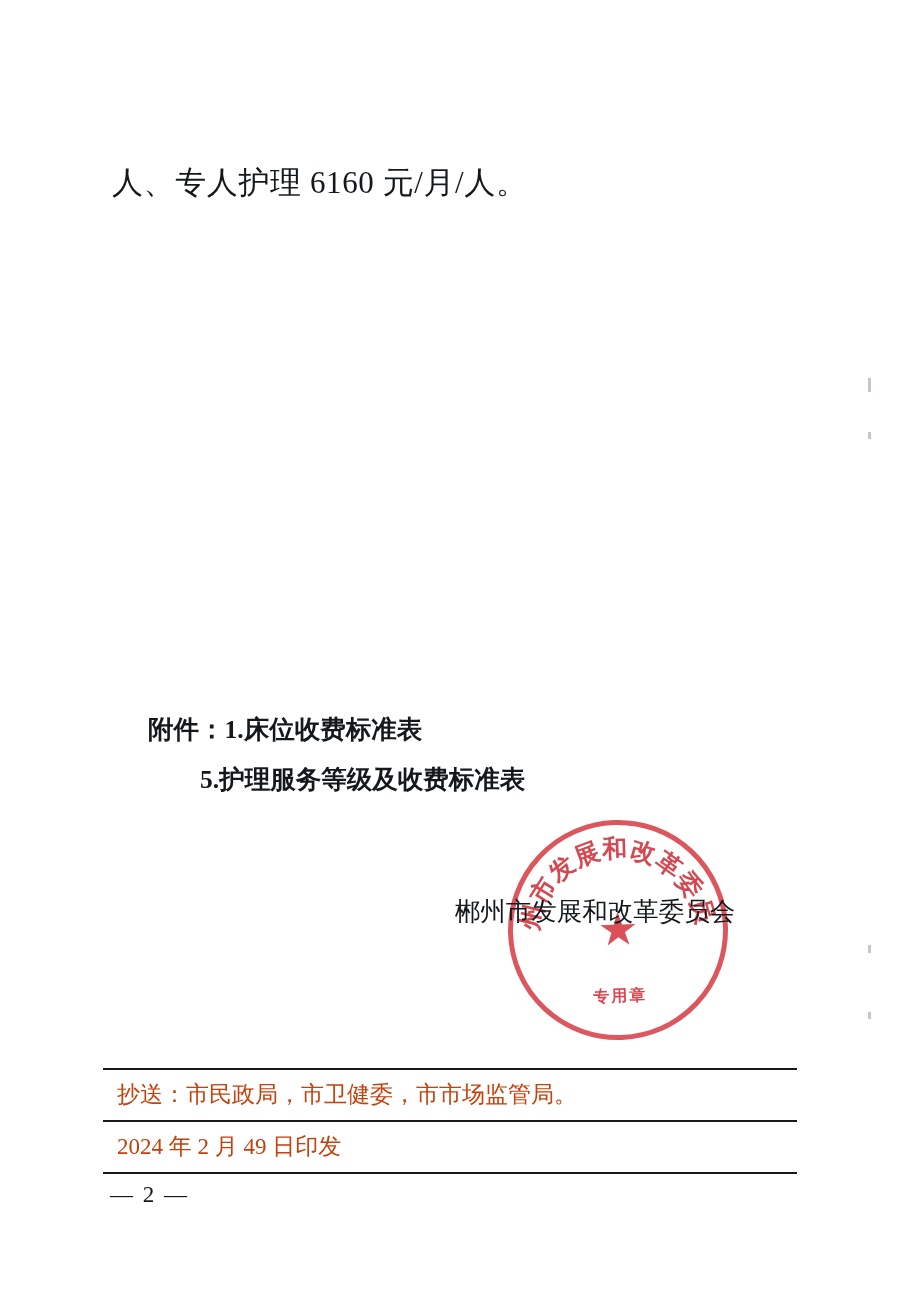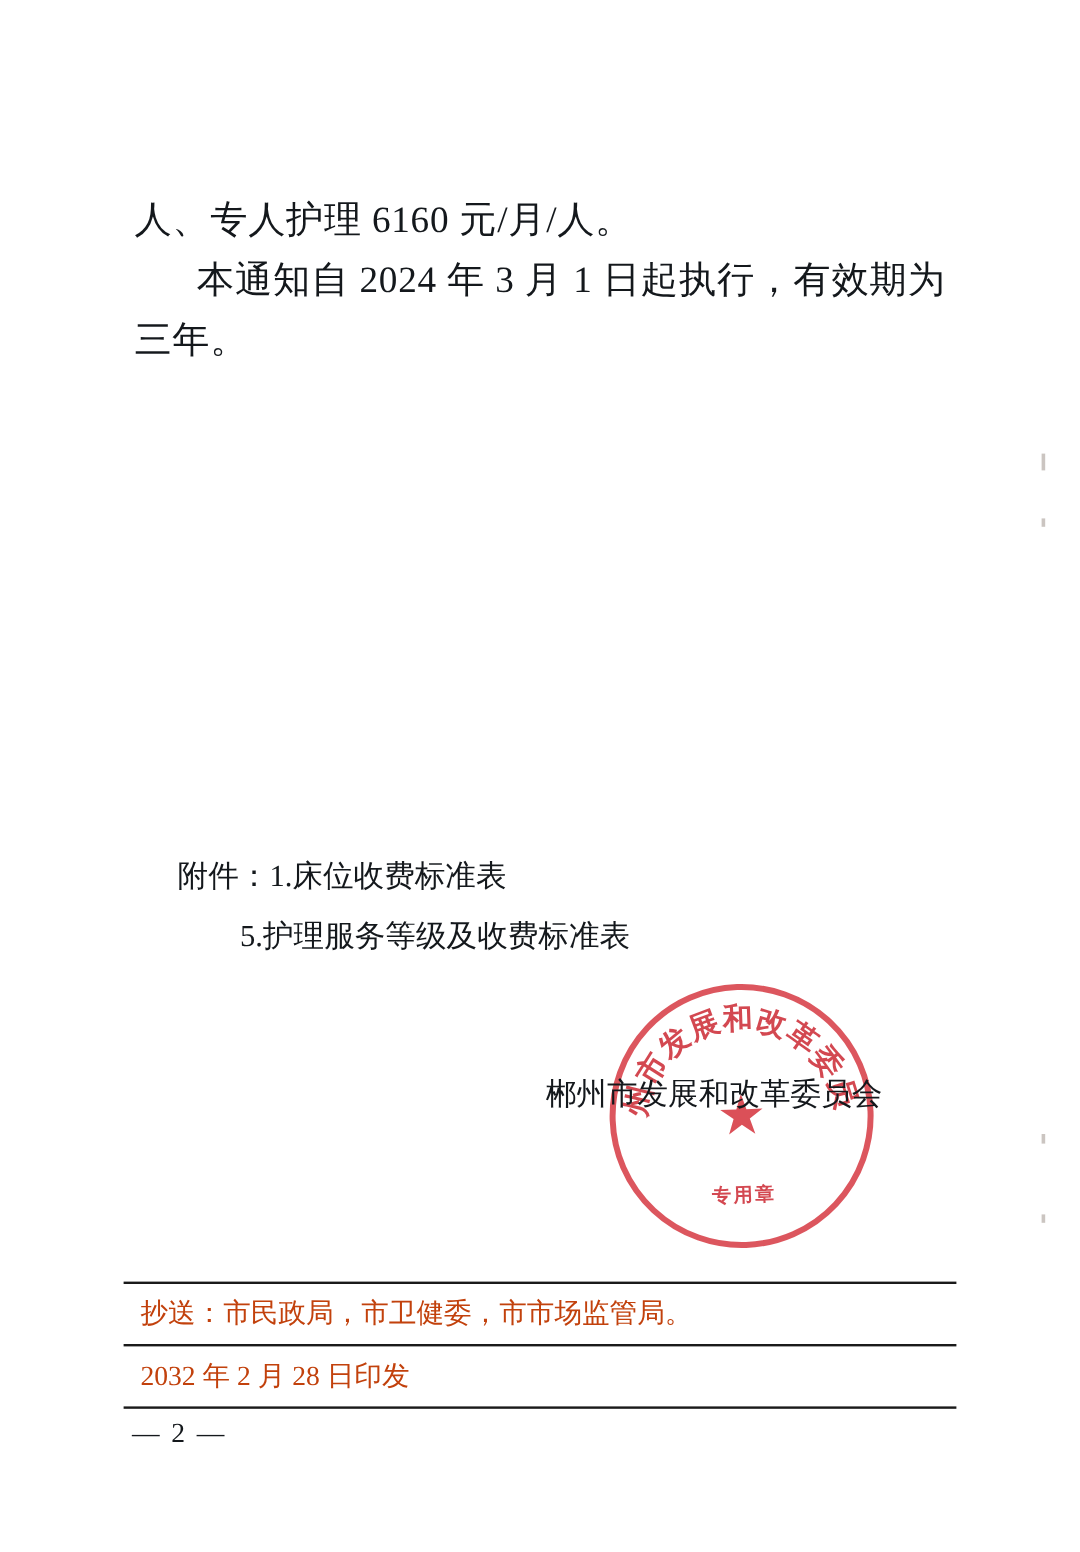--- a/index.html
+++ b/index.html
@@ -40,20 +40,21 @@
     text-indent: 52px;
   }
   .attachments {
     position: absolute;
     left: 148px;
     top: 705px;
     width: 600px;
     font-size: 25.5px;
     line-height: 50px;
     color: #14181c;
+    font-weight: bold;
   }
   .att-line2 {
     padding-left: 52px;
   }
   .signature {
     position: absolute;
     right: 140px;
     top: 888px;
     width: 330px;
     text-align: center;
@@ -158,21 +159,20 @@
   .mark.m3 { right: 29px; top: 945px; width: 3px; height: 8px; }
   .mark.m4 { right: 29px; top: 1012px; width: 3px; height: 7px; }
 </style>
 </head>
 <body>
 
 <div class="page">
 
   <div class="body-text">
     <p class="para">人、专人护理 6160 元/月/人。</p>
-    <p class="para indent">本通知自 2024 年 3 月 1 日起执行，有效期为三年。</p>
   </div>
 
   <div class="attachments">
     <div>
       <span>附件：</span><span>1.床位收费标准表</span>
     </div>
     <div class="att-line2">5.护理服务等级及收费标准表</div>
   </div>
 
   <div class="seal">
@@ -193,21 +193,21 @@
     <div>郴州市发展和改革委员会</div>
   </div>
 
   <div class="footer">
     <div class="rule"></div>
     <div class="footer-row">
       <span>抄送：市民政局，市卫健委，市市场监管局。</span>
     </div>
     <div class="rule"></div>
     <div class="footer-row">
-      <span>2032 年 2 月 28 日印发</span>
+      <span>2024 年 2 月 49 日印发</span>
     </div>
     <div class="rule"></div>
   </div>
 
   <div class="page-number">— 2 —</div>
 
   <div class="mark m1"></div>
   <div class="mark m2"></div>
   <div class="mark m3"></div>
   <div class="mark m4"></div>

